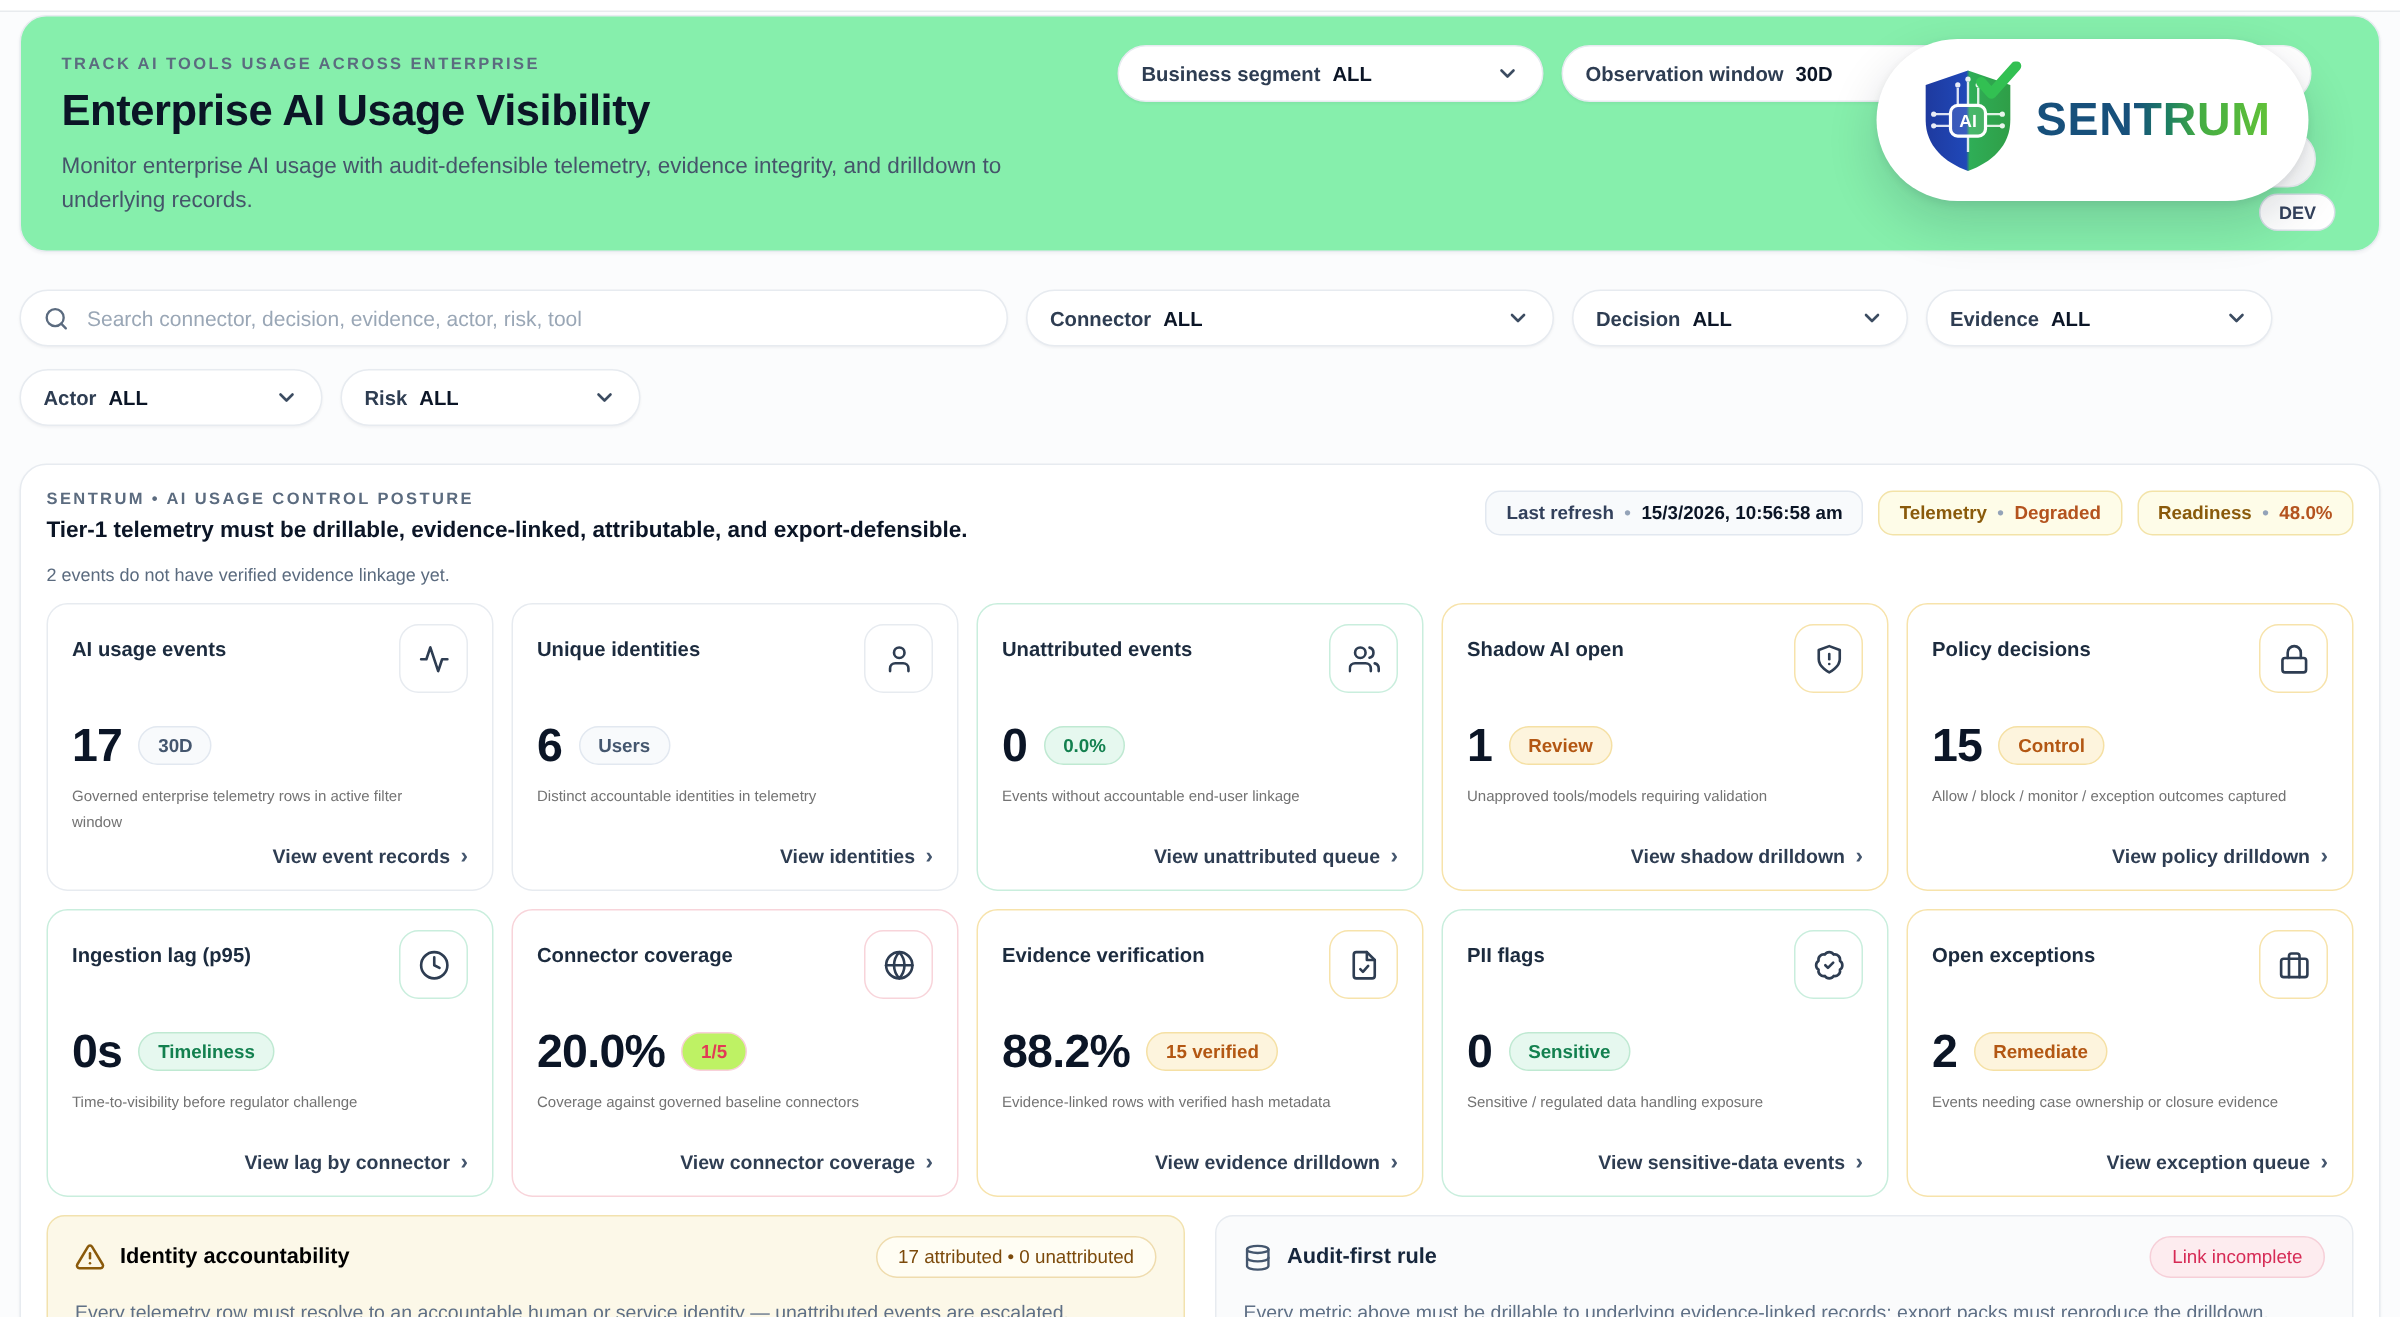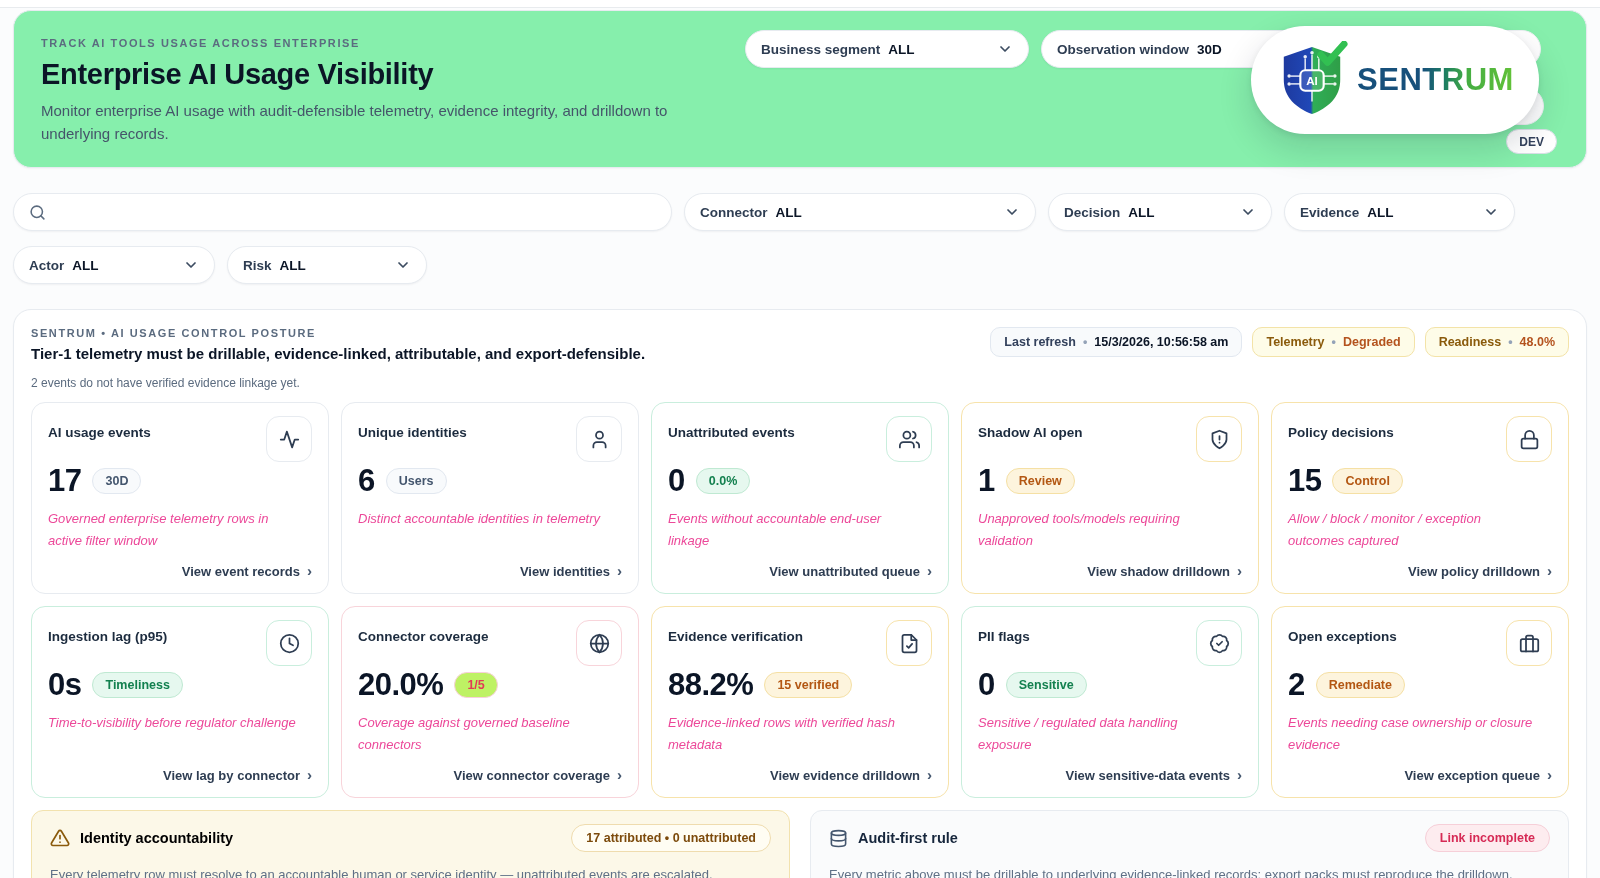--- a/index.html
+++ b/index.html
@@ -99,42 +99,42 @@
   }
   .mcard.green { --bc:#c9eedd; }
   .mcard.amber { --bc:#f7e3ab; }
   .mcard.red   { --bc:#f8d4da; }
   .mtop { display:flex; justify-content:space-between; align-items:flex-start; }
   .mlabel { margin-top:9px; font-size:13.5px; font-weight:700; color:#1c2b3e; }
   .chip {
     width:46px; height:46px; border-radius:13px; border:1px solid var(--bc);
     display:flex; align-items:center; justify-content:center; color:#2e3d52; flex:none;
   }
-  .vrow { display:flex; align-items:center; gap:11px; margin-top:1px; }
+  .vrow { display:flex; align-items:center; gap:11px; margin-top:17px; }
   .mval { font-size:31px; font-weight:800; letter-spacing:-.5px; color:#0b1526; }
   .vbadge { height:26px; padding:0 12px; border-radius:13px; display:flex; align-items:center; font-size:12.5px; font-weight:700; }
   .vbadge.default { background:#f8fafc; border:1px solid #e2e8f0; color:#44566e; }
   .vbadge.green   { background:#e6f8ef; border:1px solid #bfe9d2; color:#13804f; }
   .vbadge.amber   { background:#fdf4dd; border:1px solid #f5e0a4; color:#b35713; }
   .vbadge.red     { background:#bef264; border:1px solid #f8d0d9; color:#e23a56; }
-  .mdesc { margin-top:9px; font-size:13px; line-height:1.68; color:#ec4899; width:94%;font-style:italic; }
+  .mdesc { margin-top:9px; font-size:10px; line-height:1.68; color:#737373; width:94%; }
   .mfoot { margin-top:auto; text-align:right; font-size:13px; font-weight:700; color:#2e3d52; cursor:pointer; }
   .mfoot .chev { margin-left:7px; font-size:15px; color:#44566e; }
 
   .wgrid { margin-top:12px; display:grid; grid-template-columns:1fr 1fr; gap:20px; }
   .wcard { border-radius:12px; min-height:120px; padding:13px 18px 16px; }
   .wcard.amber { background:#fcf8e8; border:1px solid #f2e2ae; }
   .wcard.plain { background:#fafbfc; border:1px solid #e7ebf0; }
   .whead { display:flex; align-items:center; gap:10px; }
   .wtitle { font-size:14.5px; font-weight:700; }
   .wcard.amber .wtitle { color:#000000; }
   .wcard.plain .wtitle { color:#16263c; }
   .wcard.amber .whead svg { color:#8a5a0b; }
   .wcard.plain .whead svg { color:#44566e; }
-  .wbadge { margin-left:auto; height:28px; padding:0 14px; border-radius:999px; display:flex; align-items:center; font-size:12.5px; font-weight:700; white-space:nowrap; }
+  .wbadge { margin-left:auto; height:28px; padding:0 14px; border-radius:999px; display:flex; align-items:center; font-size:12.5px; font-weight:400; white-space:nowrap; }
   .wbadge.attr { background:#fffdf3; border:1px solid #efdcae; color:#7c4a0b; }
   .wbadge.link { background:#fdecef; border:1px solid #f6cfd8; color:#d62a55; }
   .wtext { margin-top:13px; font-size:13px; color:#5f7086; line-height:1.6; }
 </style>
 </head>
 <body>
 
 <div class="topline"></div>
 
 <div class="header-card">
@@ -228,20 +228,21 @@
     <span class="brand-word">SENTRUM</span>
   </div>
 </div>
 
 <div class="filters">
   <div class="searchbox">
     <svg width="17" height="17" viewBox="0 0 24 24" fill="none" stroke="currentColor" stroke-width="2.2" stroke-linecap="round">
         <circle cx="11" cy="11" r="8"></circle>
         <line x1="21" y1="21" x2="16.65" y2="16.65"></line>
       </svg>
+    <input type="text" placeholder="Search connector, decision, evidence, actor, risk, tool" style="">
   </div>
   <div class="ctl fctl w-connector">
     <span class="lbl">Connector</span>
     <span class="val">ALL</span>
     <svg class="chev" width="16" height="16" viewBox="0 0 24 24" fill="none" stroke="currentColor" stroke-width="2.6" stroke-linecap="round" stroke-linejoin="round">
         <polyline points="6 9 12 15 18 9"></polyline>
       </svg>
   </div>
   <div class="ctl fctl w-decision">
     <span class="lbl">Decision</span>

